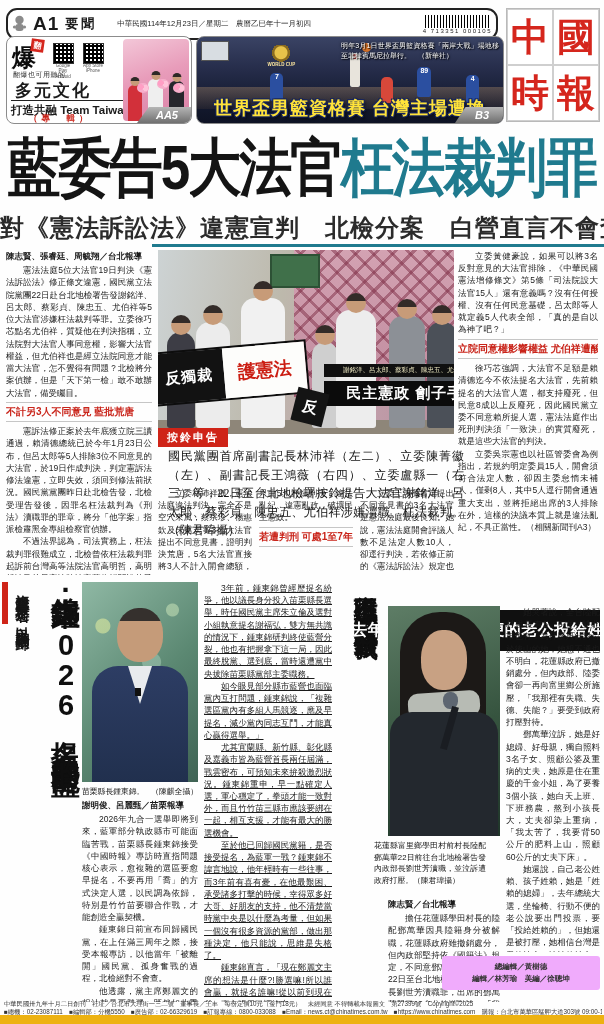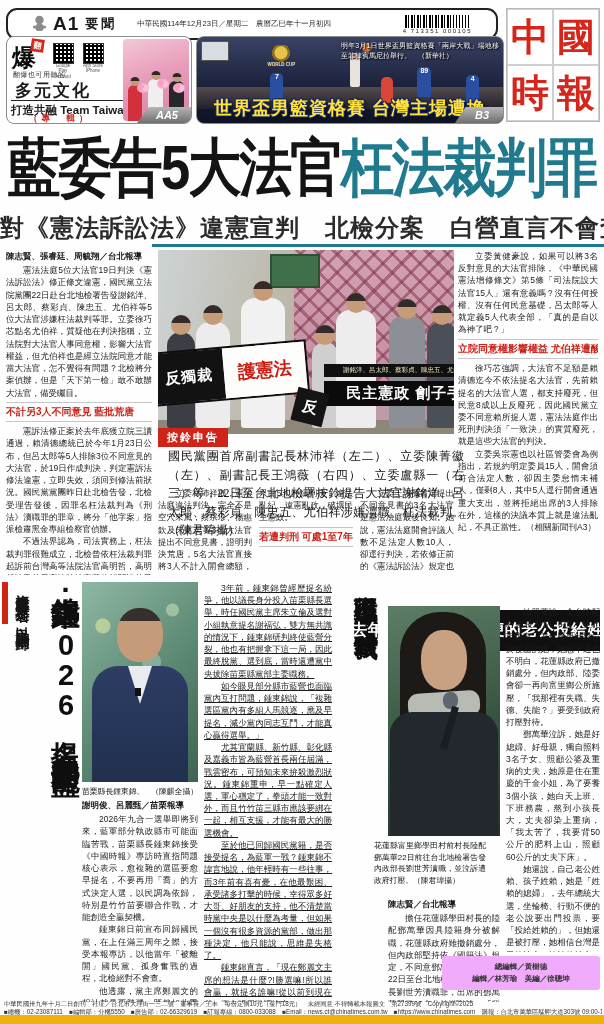--- a/index.html
+++ b/index.html
@@ -1,21 +1,21 @@
 <!DOCTYPE html>
 <html><head>
 <meta charset="utf-8">
 <style>
   html,body{margin:0;padding:0;background:#fff;}
   #page{position:relative;width:604px;height:1024px;background:#fefefe;overflow:hidden;
         font-family:"Liberation Sans","DejaVu Sans",sans-serif;color:#1b1b1b;}
   .abs{position:absolute;}
   
   .hdrbox{left:6px;top:8px;width:492px;height:32px;border:2px solid #222;border-radius:11px;
-          display:flex;align-items:center;padding:0 24px;box-sizing:border-box;gap:6px;background:#fff;}
+          display:flex;align-items:center;padding:0 4px;box-sizing:border-box;gap:6px;background:#fff;}
   .a1{font-size:19px;font-weight:900;letter-spacing:1px;}
   .sec{font-size:13px;font-weight:900;letter-spacing:3px;}
   .dateline{font-size:7.5px;color:#222;margin-left:14px;white-space:nowrap;}
   .bcwrap{margin-left:auto;display:flex;flex-direction:column;align-items:center;}
   .barcode{width:64px;height:13px;background:repeating-linear-gradient(90deg,#000 0 1.5px,#fff 1.5px 3px,#000 3px 3.8px,#fff 3.8px 6px);}
   .bcnum{font-size:6px;letter-spacing:1.5px;}
   
   .masthead{left:506px;top:8px;width:92px;height:112px;border:1px solid #b9b9b9;display:grid;
             grid-template-columns:1fr 1fr;grid-template-rows:1fr 1fr;background:#fff;}
   .mchar{display:flex;align-items:center;justify-content:center;border:1px solid #cfcfcf;

